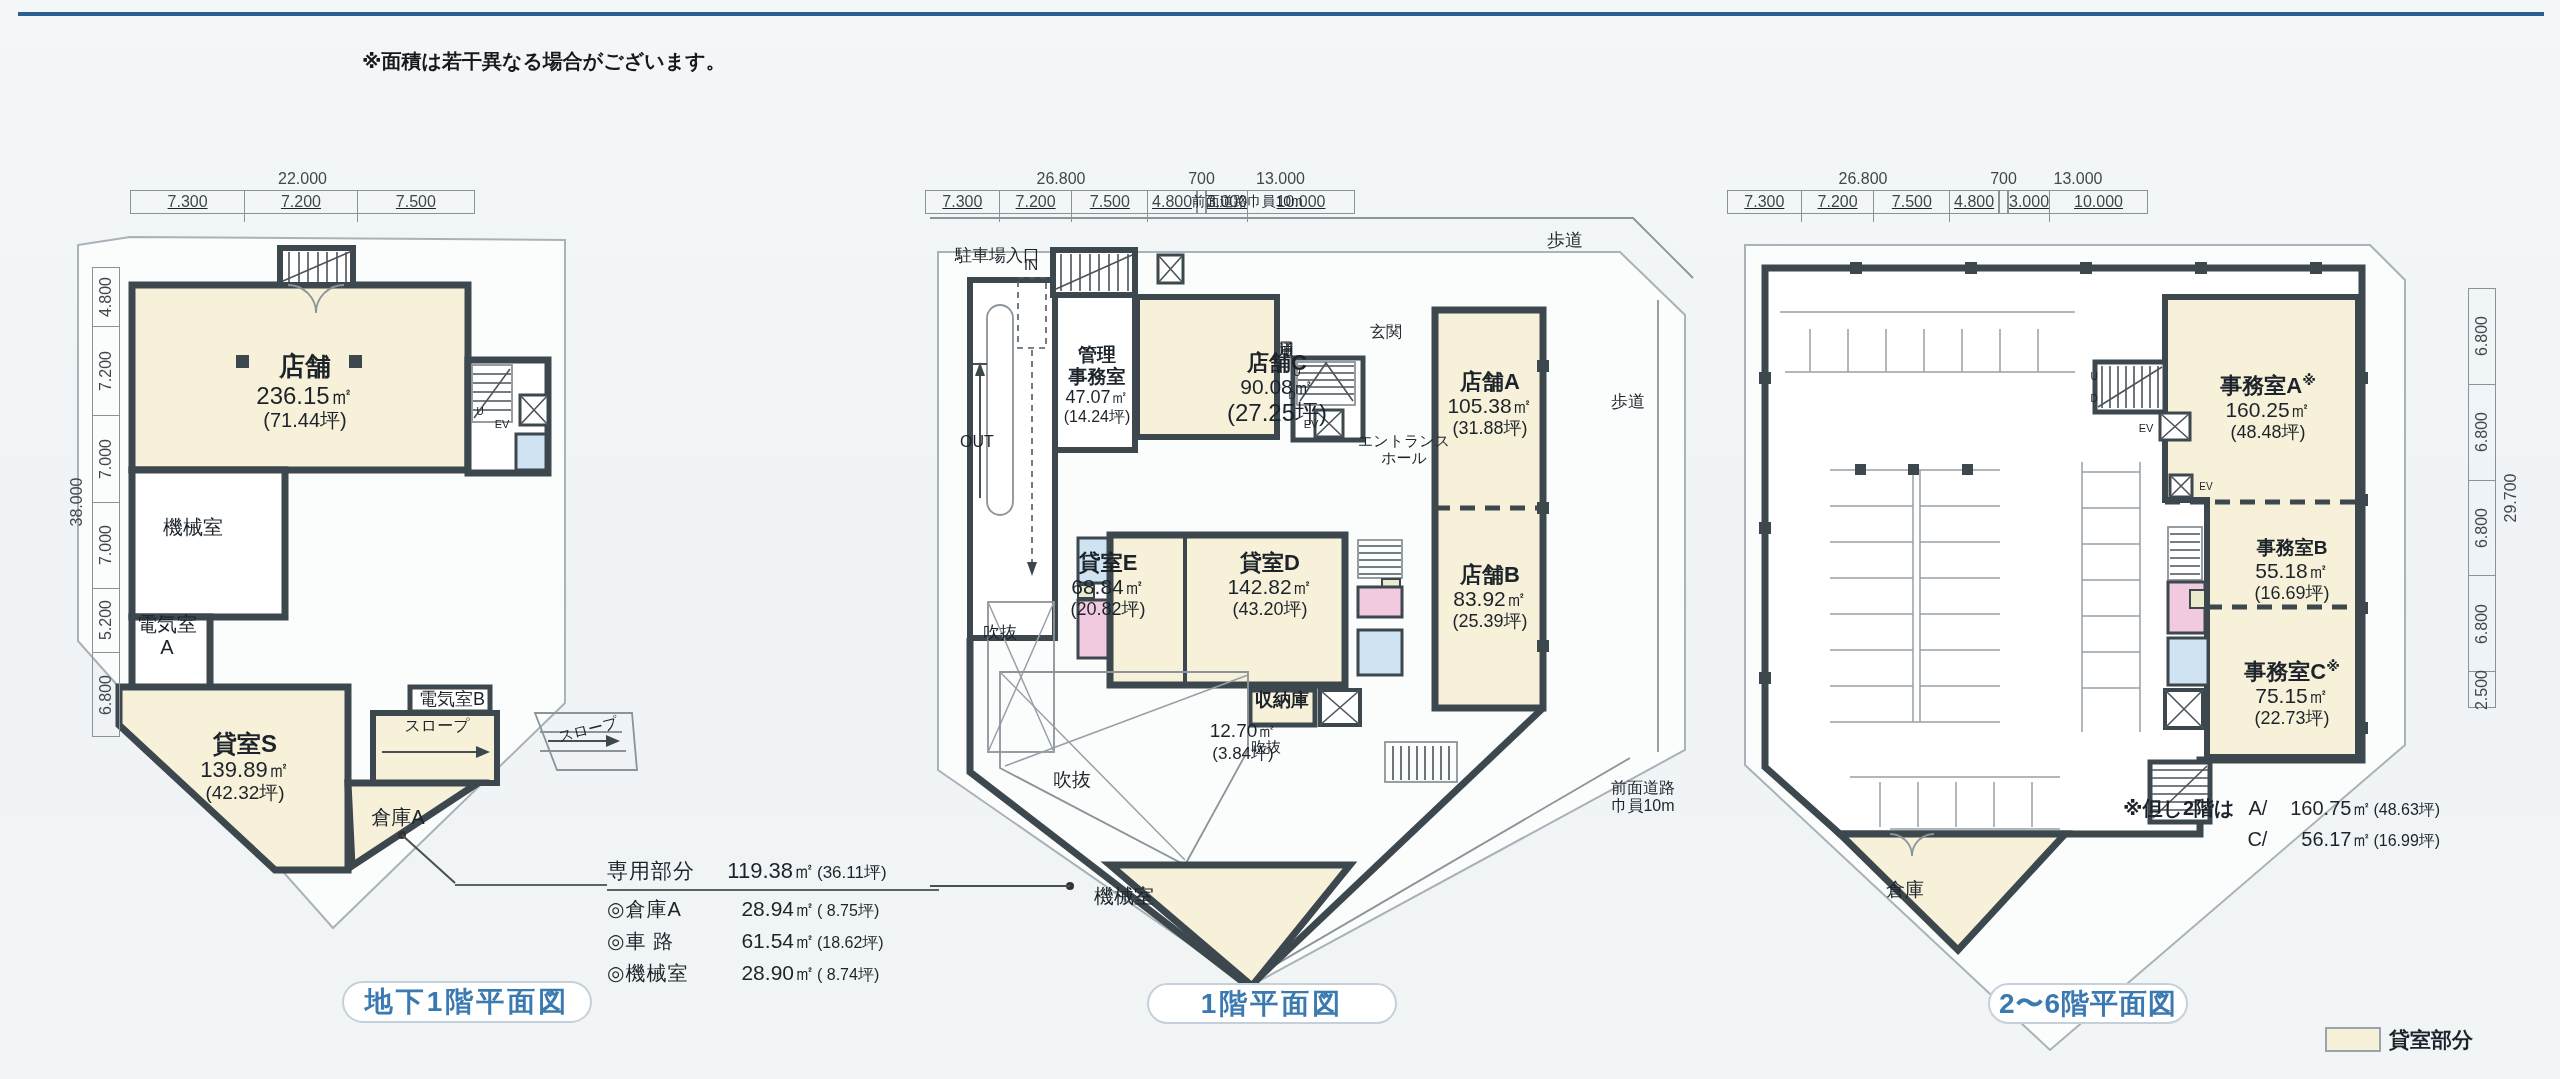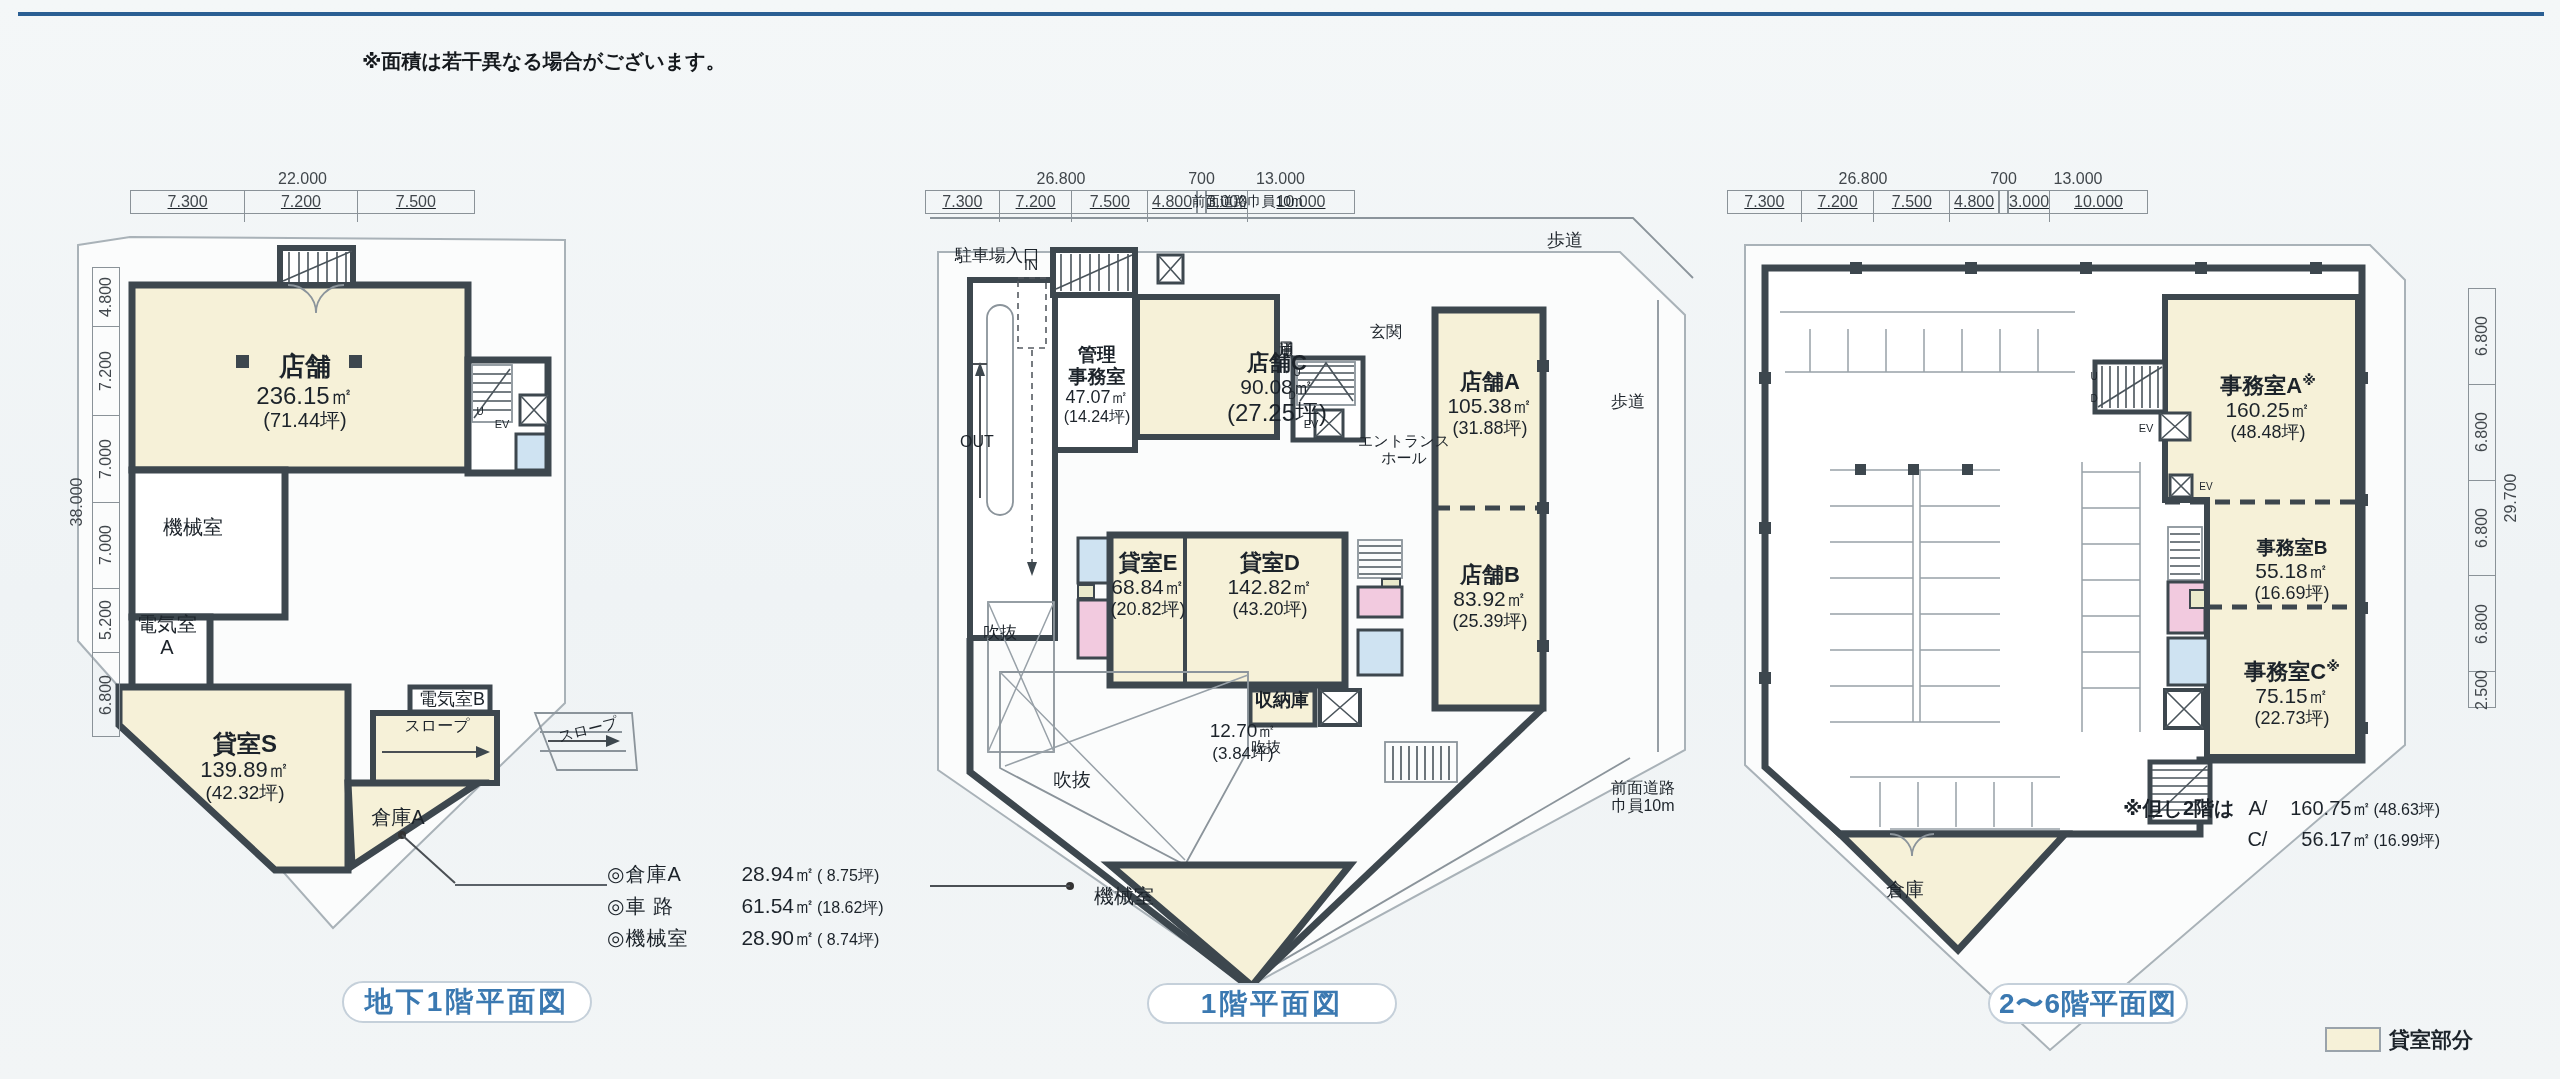--- a/index.html
+++ b/index.html
@@ -193,20 +193,25 @@
   <div class="lbl rot14" style="left:588px;top:729px;font-size:15px">スロープ</div>
   <div class="lbl" style="left:398px;top:817px;font-size:20px">倉庫A</div>
   <div class="lbl sm10" style="left:480px;top:412px">U</div>
   <div class="lbl sm11" style="left:502px;top:424px">EV</div>
   <div class="pill" style="left:342px;top:981px;width:250px;height:42px">
     <span>地下1階平面図</span>
   </div>
 
   <div class="conn" style="left:455px;top:884px;width:152px"></div>
   <div class="annotation">
+    <div class="ann-row ann-title">
+      <span class="a-n">専用部分</span>
+      <span class="a-v">119.38㎡</span>
+      <span class="a-t">(36.11坪)</span>
+    </div>
     <div class="ann-row ann-item">
       <span class="a-n">◎倉庫A</span>
       <span class="a-v">28.94㎡</span>
       <span class="a-t">( 8.75坪)</span>
     </div>
     <div class="ann-row ann-item">
       <span class="a-n">◎車 路</span>
       <span class="a-v">61.54㎡</span>
       <span class="a-t">(18.62坪)</span>
     </div>
@@ -347,21 +352,21 @@
   <div class="lbl" style="left:1490px;top:404px">
     <div class="nm" style="font-size:22px">店舗A</div>
     <div style="font-size:21px">105.38㎡</div>
     <div style="font-size:18px">(31.88坪)</div>
   </div>
   <div class="lbl" style="left:1490px;top:597px">
     <div class="nm" style="font-size:22px">店舗B</div>
     <div style="font-size:21px">83.92㎡</div>
     <div style="font-size:18px">(25.39坪)</div>
   </div>
-  <div class="lbl" style="left:1148px;top:585px">
+  <div class="lbl" style="left:1108px;top:585px">
     <div class="nm" style="font-size:22px">貸室E</div>
     <div style="font-size:21px">68.84㎡</div>
     <div style="font-size:18px">(20.82坪)</div>
   </div>
   <div class="lbl" style="left:1270px;top:585px">
     <div class="nm" style="font-size:22px">貸室D</div>
     <div style="font-size:21px">142.82㎡</div>
     <div style="font-size:18px">(43.20坪)</div>
   </div>
   <div class="lbl nm" style="left:1282px;top:700px;font-size:18px;font-weight:bold">収納庫</div>

